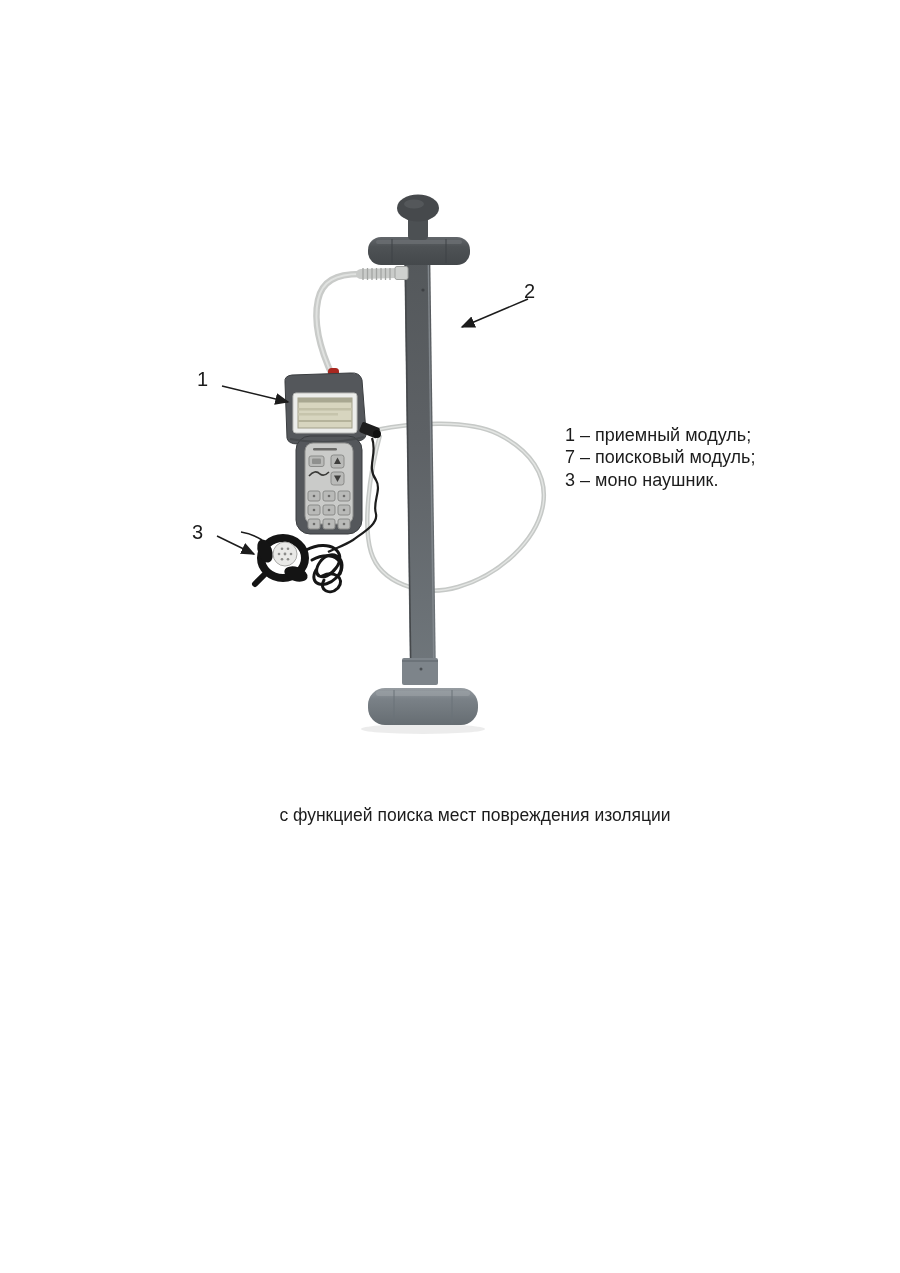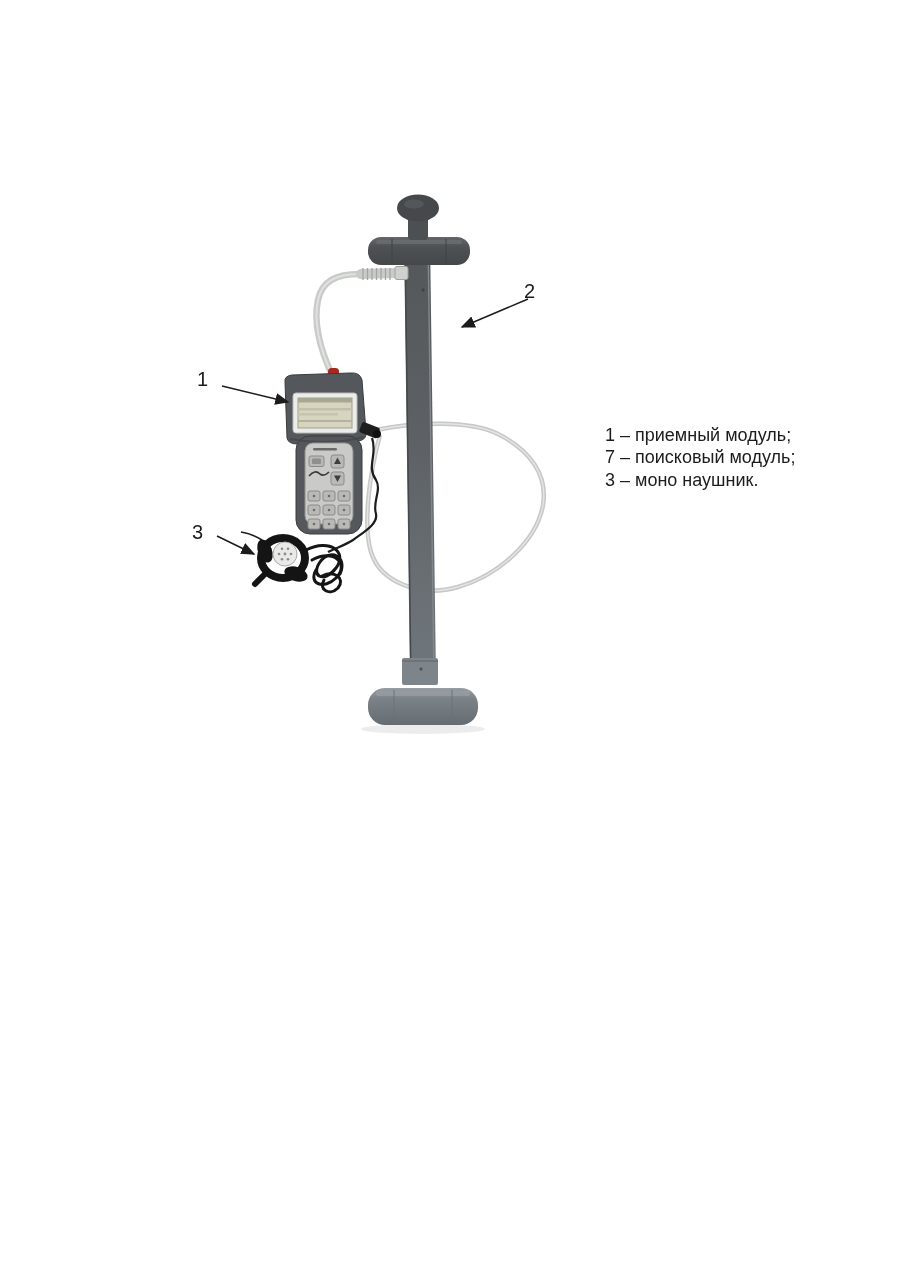--- a/index.html
+++ b/index.html
@@ -11,21 +11,21 @@
   .figure-wrap svg{display:block;width:450px;height:560px;}
   .callout{
     position:absolute;font-size:20px;line-height:20px;color:#1c1c1c;
     font-family:"Liberation Sans","DejaVu Sans",sans-serif;
   }
   .callout-1{left:197px;top:369px;}
   .callout-2{left:524px;top:281px;}
   .callout-3{left:192px;top:522px;}
   .legend{
     position:absolute;left:565px;top:424px;font-size:18px;line-height:22.4px;
-    color:#1c1c1c;white-space:nowrap;margin-left:40px;
+    color:#1c1c1c;white-space:nowrap;
   }
   .caption{
     position:absolute;left:50px;top:804px;width:850px;text-align:center;
     font-size:17.5px;line-height:22.3px;color:#1c1c1c;
   }
 </style>
 </head>
 <body>
 
 <div class="page">
@@ -214,15 +214,16 @@
   <div class="callout callout-2">2</div>
   <div class="callout callout-3">3</div>
 
   <div class="legend">
     <div>1 – приемный модуль;</div>
     <div>7 – поисковый модуль;</div>
     <div>3 – моно наушник.</div>
   </div>
 
   <div class="caption">
+    <div>с функцией поиска мест повреждения изоляции</div>
   </div>
 
 </div>
 
 </body></html>

